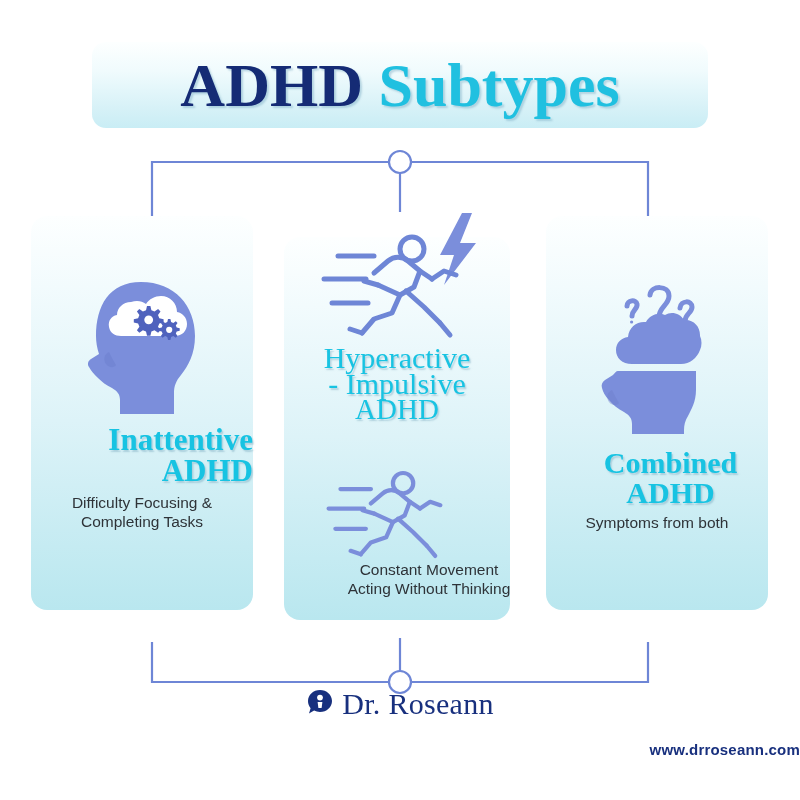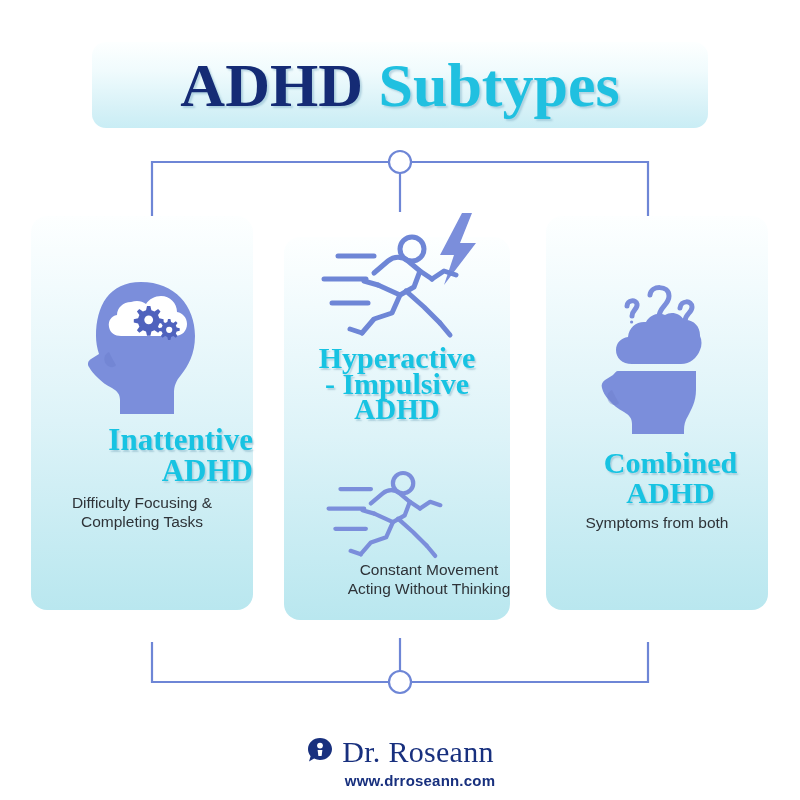--- a/index.html
+++ b/index.html
@@ -50,42 +50,42 @@
     font-weight:bold;color:#17c3e2;
     text-shadow:1.5px 1.5px 1.5px rgba(130,175,195,.5);
     line-height:1.0;
   }
   .sub-title.t1{font-size:31px;}
   .sub-title.t1 .l2{font-size:31px;}
   .sub-title.t3{font-size:30px;padding-left:27px;}
 
   .mid-title{
     font-family:"Liberation Serif", serif;
-    font-weight:bold;color:#17c3e2;
+    font-weight:normal;color:#17c3e2;
     text-shadow:1.5px 1.5px 1.5px rgba(130,175,195,.5);
     line-height:0.86;
   }
   .mid-title .m1{font-size:30px;display:block;}
   .mid-title .m2{font-size:30px;display:block;}
   .mid-title .m3{font-size:29px;display:block;}
 
   .desc{
     font-family:"Liberation Sans", sans-serif;
     font-size:15.5px;color:#2e3338;line-height:1.25;font-weight:400;
   }
 
   
-  .footer{position:absolute;left:0;top:736px;width:100%;text-align:center;}
+  .footer{position:absolute;left:0;top:688px;width:100%;text-align:right;}
   .logo-row{display:flex;align-items:center;justify-content:center;gap:8px;}
   .logo-name{
     font-family:"Liberation Serif", serif;font-size:30px;color:#18307e;
     letter-spacing:.3px;line-height:1;
   }
   .logo-url{
-    margin-top:4px;
+    margin-top:21px;
     font-family:"Liberation Sans", sans-serif;font-weight:bold;
     font-size:15px;color:#18307e;letter-spacing:.2px;padding-left:40px;
   }
 </style>
 </head>
 <body>
 
 <div id="stage">
 
   <div class="title-banner">

